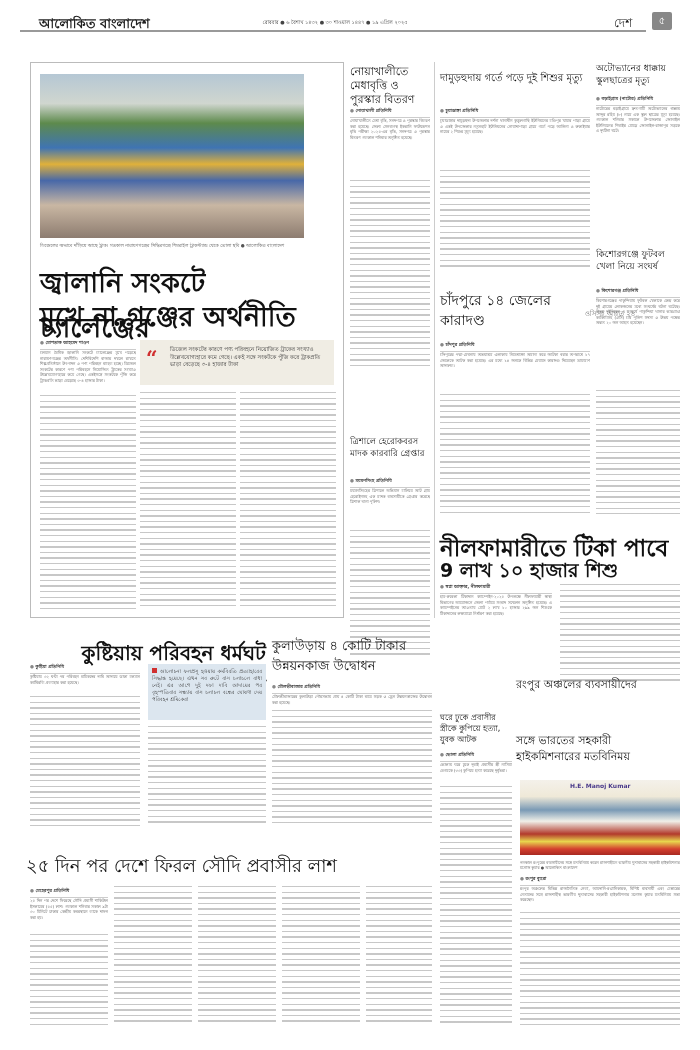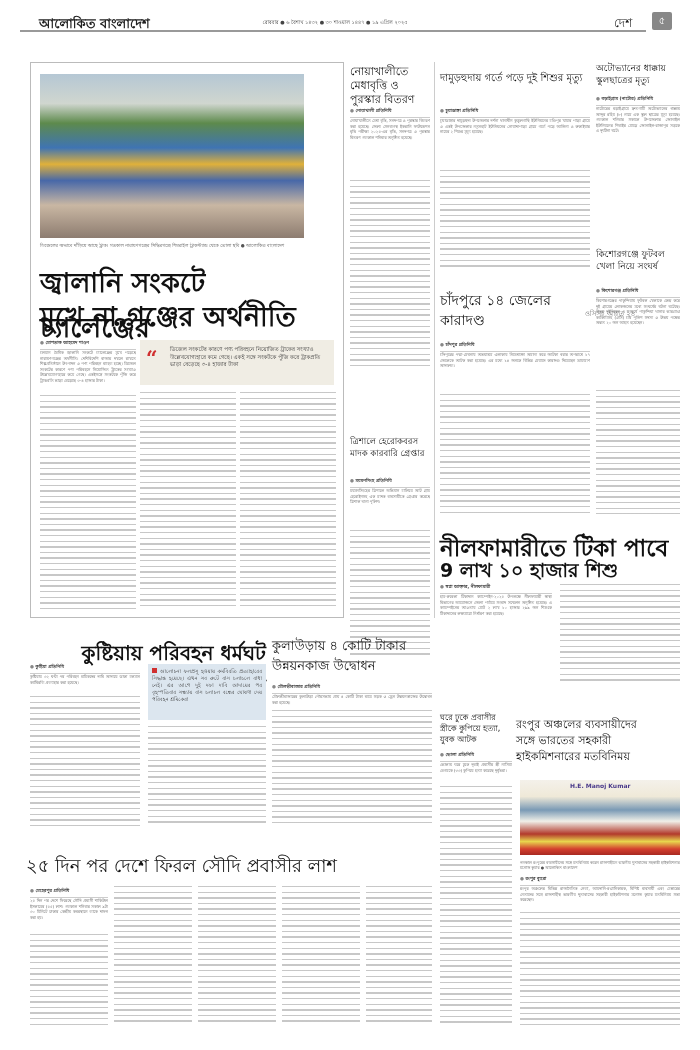--- a/index.html
+++ b/index.html
@@ -104,21 +104,21 @@
 <div class="abs hl" style="left:272px;top:656px;width:160px;font-size:13px;">উন্নয়নকাজ উদ্বোধন</div>
 <div class="abs byline" style="left:272px;top:684px;width:160px;">মৌলভীবাজার প্রতিনিধি</div>
 <div class="abs txt" style="left:272px;top:694px;width:160px;height:14px;">মৌলভীবাজারের কুলাউড়া পৌরসভায় প্রায় ৪ কোটি টাকা ব্যয়ে সড়ক ও ড্রেন উন্নয়নকাজের উদ্বোধন করা হয়েছে।</div>
 <div class="abs fill" style="left:272px;top:710px;width:160px;height:116px;"></div>
 
 <div class="abs hl" style="left:440px;top:712px;width:72px;font-size:8px;line-height:11px;">ঘরে ঢুকে প্রবাসীর স্ত্রীকে কুপিয়ে হত্যা, যুবক আটক</div>
 <div class="abs byline" style="left:440px;top:752px;width:72px;">ভোলা প্রতিনিধি</div>
 <div class="abs txt" style="left:440px;top:762px;width:72px;height:22px;">ভোলায় ঘরে ঢুকে দুবাই প্রবাসীর স্ত্রী নাসিমা বেগমকে (৩৩) কুপিয়ে হত্যা করেছে দুর্বৃত্তরা।</div>
 <div class="abs fill" style="left:440px;top:786px;width:72px;height:240px;"></div>
 
-<div class="abs hl" style="left:516px;top:716px;width:170px;font-size:11px;">রংপুর অঞ্চলের ব্যবসায়ীদের</div>
+<div class="abs hl" style="left:516px;top:676px;width:170px;font-size:11px;">রংপুর অঞ্চলের ব্যবসায়ীদের</div>
 <div class="abs hl" style="left:516px;top:732px;width:170px;font-size:11px;">সঙ্গে ভারতের সহকারী</div>
 <div class="abs hl" style="left:516px;top:748px;width:170px;font-size:11px;">হাইকমিশনারের মতবিনিময়</div>
 <div class="abs photo2" style="left:520px;top:780px;width:160px;height:75px;">
   <div class="abs" style="left:50px;top:2px;font-size:6px;color:#4a3a8a;font-weight:bold;">H.E. Manoj Kumar</div>
 </div>
 <div class="abs caption" style="left:520px;top:860px;width:160px;font-size:3.8px;line-height:5px;">গতকাল রংপুরের ব্যবসায়ীদের সঙ্গে মতবিনিময় করেন রাজশাহীতে ভারতীয় দূতাবাসের সহকারী হাইকমিশনার মনোজ কুমার ● আলোকিত বাংলাদেশ</div>
 <div class="abs byline" style="left:520px;top:876px;width:160px;">রংপুর ব্যুরো</div>
 <div class="abs txt" style="left:520px;top:886px;width:160px;height:24px;">রংপুর অঞ্চলের বিভিন্ন রাজনৈতিক নেতা, আমদানি-রপ্তানিকারক, বিশিষ্ট ব্যবসায়ী এবং চেম্বারের নেতাদের সঙ্গে রাজশাহীস্থ ভারতীয় দূতাবাসের সহকারী হাইকমিশনার মনোজ কুমার মতবিনিময় সভা করেছেন।</div>
 <div class="abs fill" style="left:520px;top:912px;width:160px;height:114px;"></div>
 

